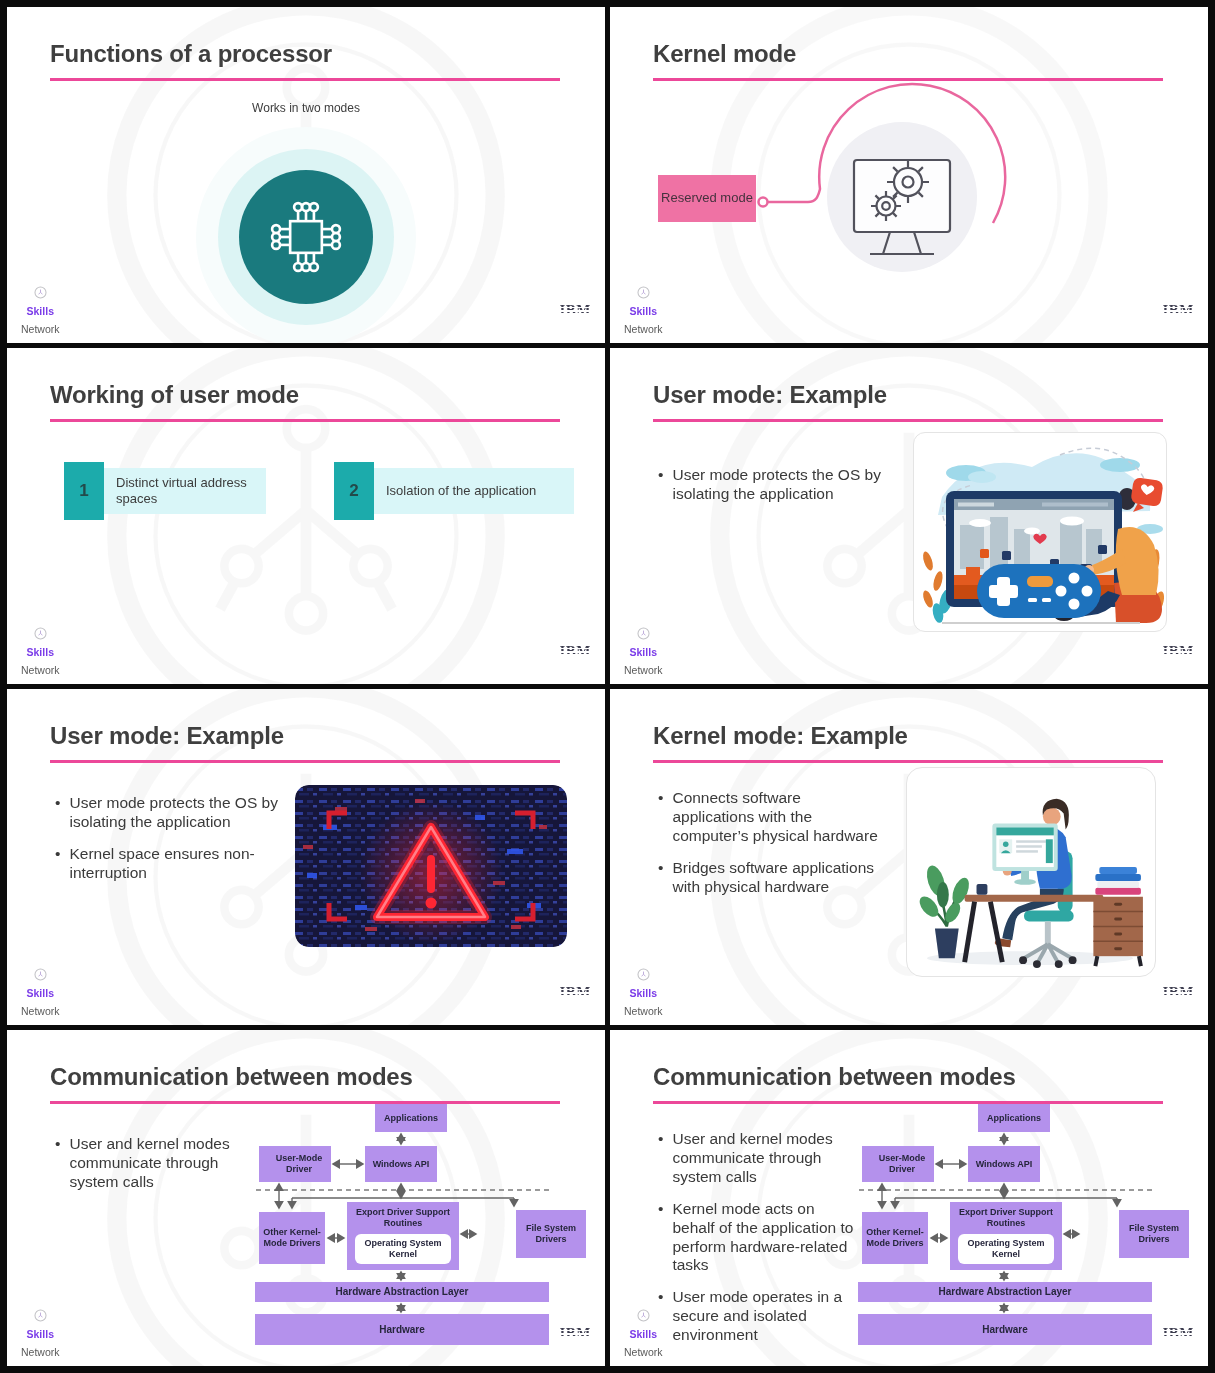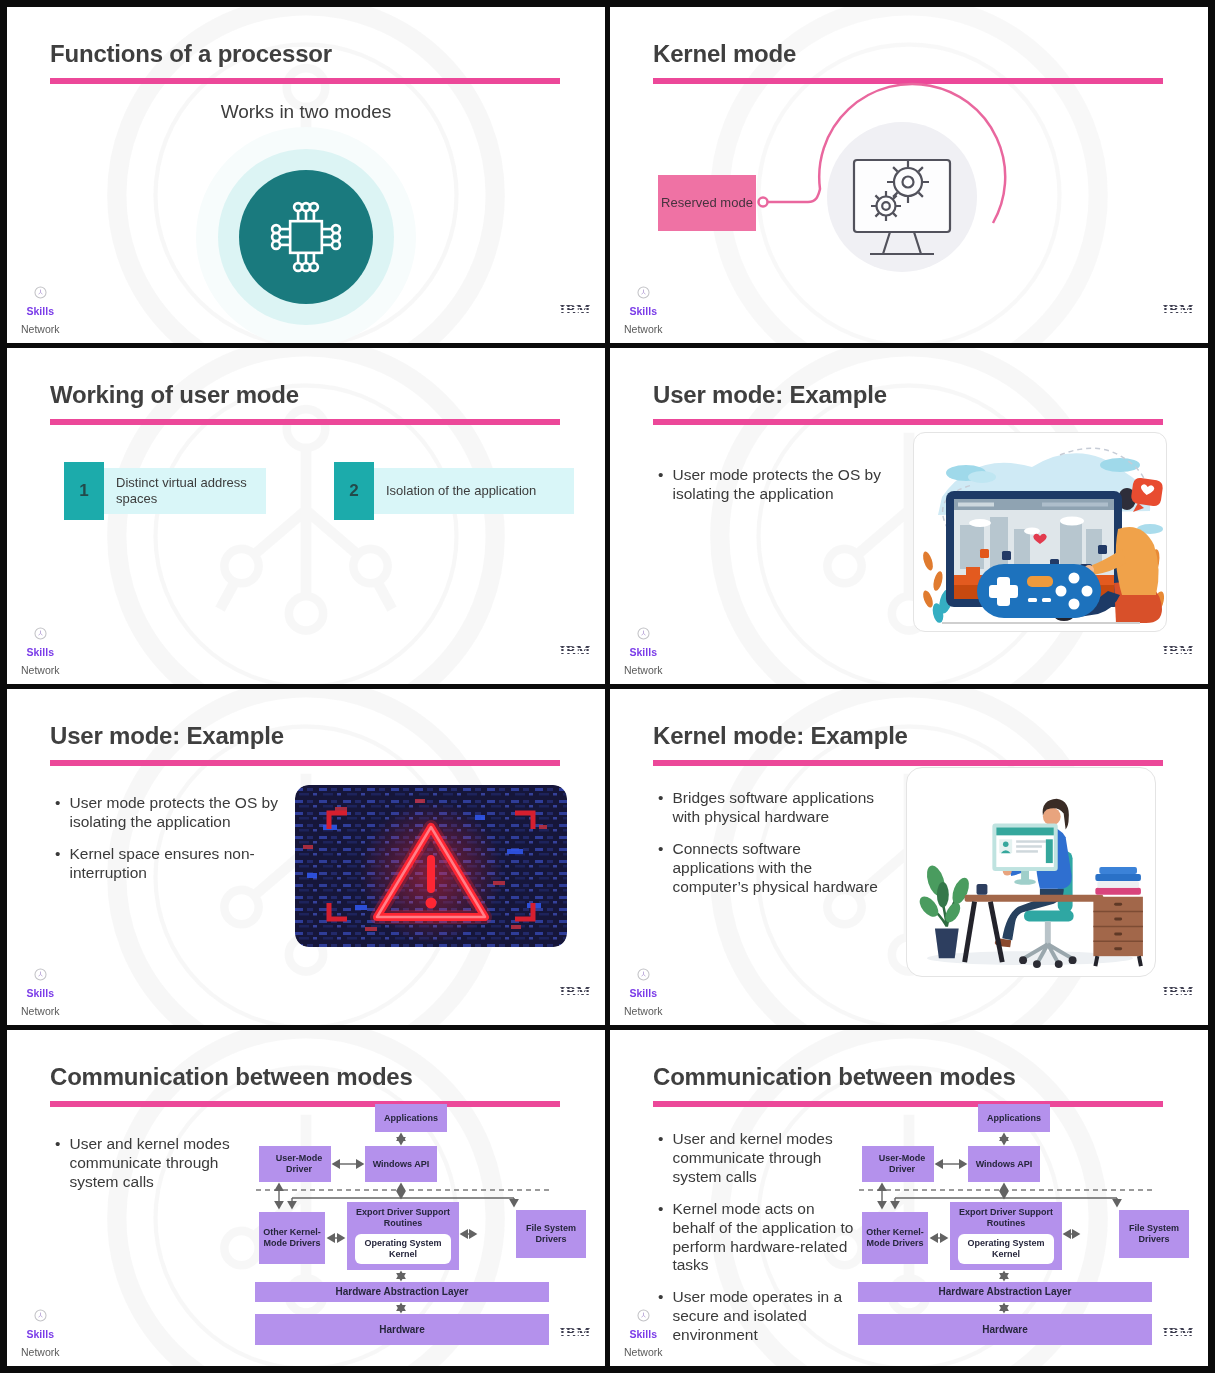--- a/index.html
+++ b/index.html
@@ -7,47 +7,47 @@
     width:1215px;height:1373px;box-sizing:border-box;
     background:#0b0b0b;display:grid;
     grid-template-columns:1fr 1fr;grid-template-rows:repeat(4,1fr);
     gap:5px;padding:7px;
     font-family:"Liberation Sans",sans-serif;
   }
   .slide{position:relative;background:#ffffff;overflow:hidden;}
   .slide-title{
     position:absolute;top:33px;left:43px;right:45px;
     font-size:24px;font-weight:700;color:#3f3f3f;letter-spacing:-.2px;
-    padding-bottom:10px;border-bottom:6px solid #ec4899;
+    padding-bottom:10px;border-bottom:3px solid #ec4899;
   }
   .watermark{position:absolute;left:50%;top:56%;transform:translate(-50%,-50%);
     width:430px;height:430px;opacity:.55;pointer-events:none;}
   
   .slide-footer{position:absolute;left:14px;right:14px;bottom:8px;
     display:flex;justify-content:space-between;align-items:center;}
   .brand{display:flex;align-items:center;gap:6px;font-size:10.5px;flex-direction:column;}
   .brand-mark{width:13px;height:13px;}
   .brand-skills{color:#7a3be8;font-weight:700;}
   .brand-network{color:#5a5a5a;}
   .ibm{font-family:"Liberation Serif",serif;font-weight:700;font-size:15px;
     letter-spacing:.5px;color:#3d3d4f;}
   @supports (-webkit-background-clip:text){
     .ibm{background:repeating-linear-gradient(to bottom,#3d3d4f 0 1.6px,rgba(0,0,0,0) 1.6px 3.2px);
       -webkit-background-clip:text;color:transparent;}
   }
   
   .s1-subtitle{position:absolute;top:94px;left:0;right:0;text-align:center;
-    font-size:19px;color:#3d3d3d;}
+    font-size:12px;color:#3d3d3d;}
   .halo{position:absolute;top:142px;left:50%;transform:translateX(-50%);
     width:176px;height:176px;border-radius:50%;background:#dcf4f4;
     box-shadow:0 0 0 22px #f7fcfc;display:flex;align-items:center;justify-content:center;}
   .teal-circle{width:134px;height:134px;border-radius:50%;background:#1a7a7e;
     display:flex;align-items:center;justify-content:center;}
   
-  .callout-pink{position:absolute;left:48px;top:168px;width:98px;height:56px;
+  .callout-pink{position:absolute;left:48px;top:168px;width:98px;height:47px;
     background:#ef72a4;color:#46323e;font-size:13px;line-height:1.25;
     display:flex;align-items:center;justify-content:center;text-align:center;}
   .kernel-art{position:absolute;left:130px;top:75px;width:330px;height:250px;}
   
   .step{position:absolute;display:flex;align-items:center;}
   .step-num{width:40px;height:58px;background:#1cabab;color:#234a4a;
     font-size:17px;font-weight:700;display:flex;align-items:center;justify-content:center;flex:none;}
   .step-label{height:46px;background:#d9f6f8;color:#3c3c3c;font-size:13px;line-height:1.25;
     display:flex;align-items:center;padding:0 12px;box-sizing:border-box;}
   
@@ -409,24 +409,24 @@
         <circle cx="100" cy="100" r="88" stroke-width="9"></circle>
         <circle cx="100" cy="100" r="70" stroke-width="2"></circle>
         <path d="M100,52 V88 M100,88 L72,112 M100,88 V132" stroke-width="5"></path>
         <circle cx="70" cy="114" r="8" stroke-width="4" fill="#fff"></circle>
         <circle cx="100" cy="136" r="8" stroke-width="4" fill="#fff"></circle>
       </g>
     </svg>
     <div class="slide-title">Kernel mode: Example</div>
     <ul class="bullets" style="left:48px;top:100px;width:222px;">
       <li>
+          <span>Connects software applications with the computer’s physical hardware</span>
+        </li>
+      <li>
           <span>Bridges software applications with physical hardware</span>
-        </li>
-      <li>
-          <span>Connects software applications with the computer’s physical hardware</span>
         </li>
     </ul>
     <div class="art-card" style="left:296px;top:78px;width:248px;height:208px;border-radius:16px;">
       <svg width="246" height="206" viewBox="0 0 248 208">
         <ellipse cx="124" cy="192" rx="104" ry="7" fill="#edf0f3"></ellipse>
         <path d="M40,160 Q36,130 30,118 M40,160 Q44,138 52,128 M40,160 Q32,146 24,142" stroke="#2e6b40" stroke-width="2.5" fill="none"></path>
         <g fill="#4a9c5f">
           <ellipse cx="29" cy="114" rx="8" ry="16" transform="rotate(-18 29 114)"></ellipse>
           <ellipse cx="54" cy="124" rx="7" ry="14" transform="rotate(22 54 124)"></ellipse>
           <ellipse cx="22" cy="140" rx="7" ry="12" transform="rotate(-40 22 140)"></ellipse>

